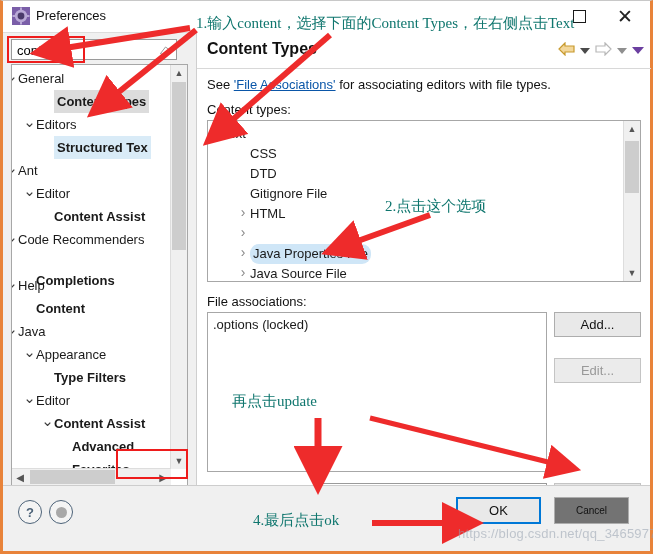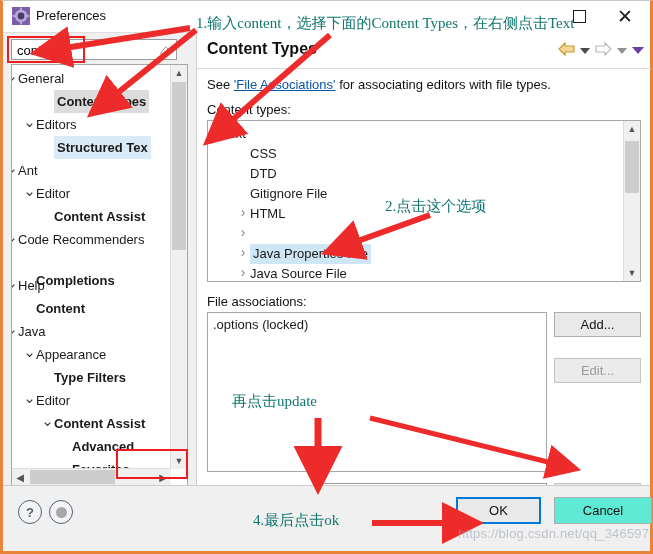--- a/index.html
+++ b/index.html
@@ -204,23 +204,23 @@
   }
   .ic-help{left:15px;}
   .ic-restore{left:46px;}
   .ic-restore .dot{width:11px;height:11px;border-radius:50%;background:#a8a8a8;}
   .okbtn{
     position:absolute;left:453px;top:11px;width:85px;height:27px;
     background:#e9e9e9;border:2px solid #0078d7;box-sizing:border-box;
     display:flex;align-items:center;justify-content:center;font-size:13px;color:#111;
   }
   .cancelbtn{
-    position:absolute;left:551px;top:11px;width:98px;height:27px;
-    background:#5eead4;border:1px solid #adadad;box-sizing:border-box;
-    display:flex;align-items:center;justify-content:center;font-size:13px;color:#111;
+    position:absolute;left:551px;top:11px;width:75px;height:27px;
+    background:#737373;border:1px solid #adadad;box-sizing:border-box;
+    display:flex;align-items:center;justify-content:center;font-size:10px;color:#111;
   }
 
   
   .anno{
     position:absolute;color:#0f766e;font-family:"Liberation Serif", serif;
     font-size:15px;white-space:nowrap;pointer-events:none;line-height:19px;
   }
   .a1{left:196px;top:14px;}
   .a2{left:385px;top:197px;}
   .a3{left:232px;top:392px;}
@@ -402,21 +402,21 @@
           </div>
           <div class="ctrow">
             <span class="cw" style="left: 28px; font-size: 14px; line-height: 16px;">›</span>
             <span class="cl" style="left: 42px;">HTML</span>
           </div>
           <div class="ctrow">
             <span class="cw" style="left: 28px; font-size: 14px; line-height: 16px;">›</span>
           </div>
           <div class="ctrow selrow">
             <span class="cw" style="left: 28px; font-size: 14px; line-height: 16px;">›</span>
-            <span class="cl" style="left: 42px;">Java Properties File</span>
+            <span class="cl" style="left: 42px; border-radius: 9px;">Java Properties File</span>
           </div>
           <div class="ctrow">
             <span class="cw" style="left: 28px; font-size: 14px; line-height: 16px;">›</span>
             <span class="cl" style="left: 42px;">Java Source File</span>
           </div>
         </div>
       <div class="vsb" style="bottom:0;">
         <div class="arrow up">▲</div>
         <div class="thumb" style="top:20px;height:52px;"></div>
         <div class="arrow dn">▼</div>

